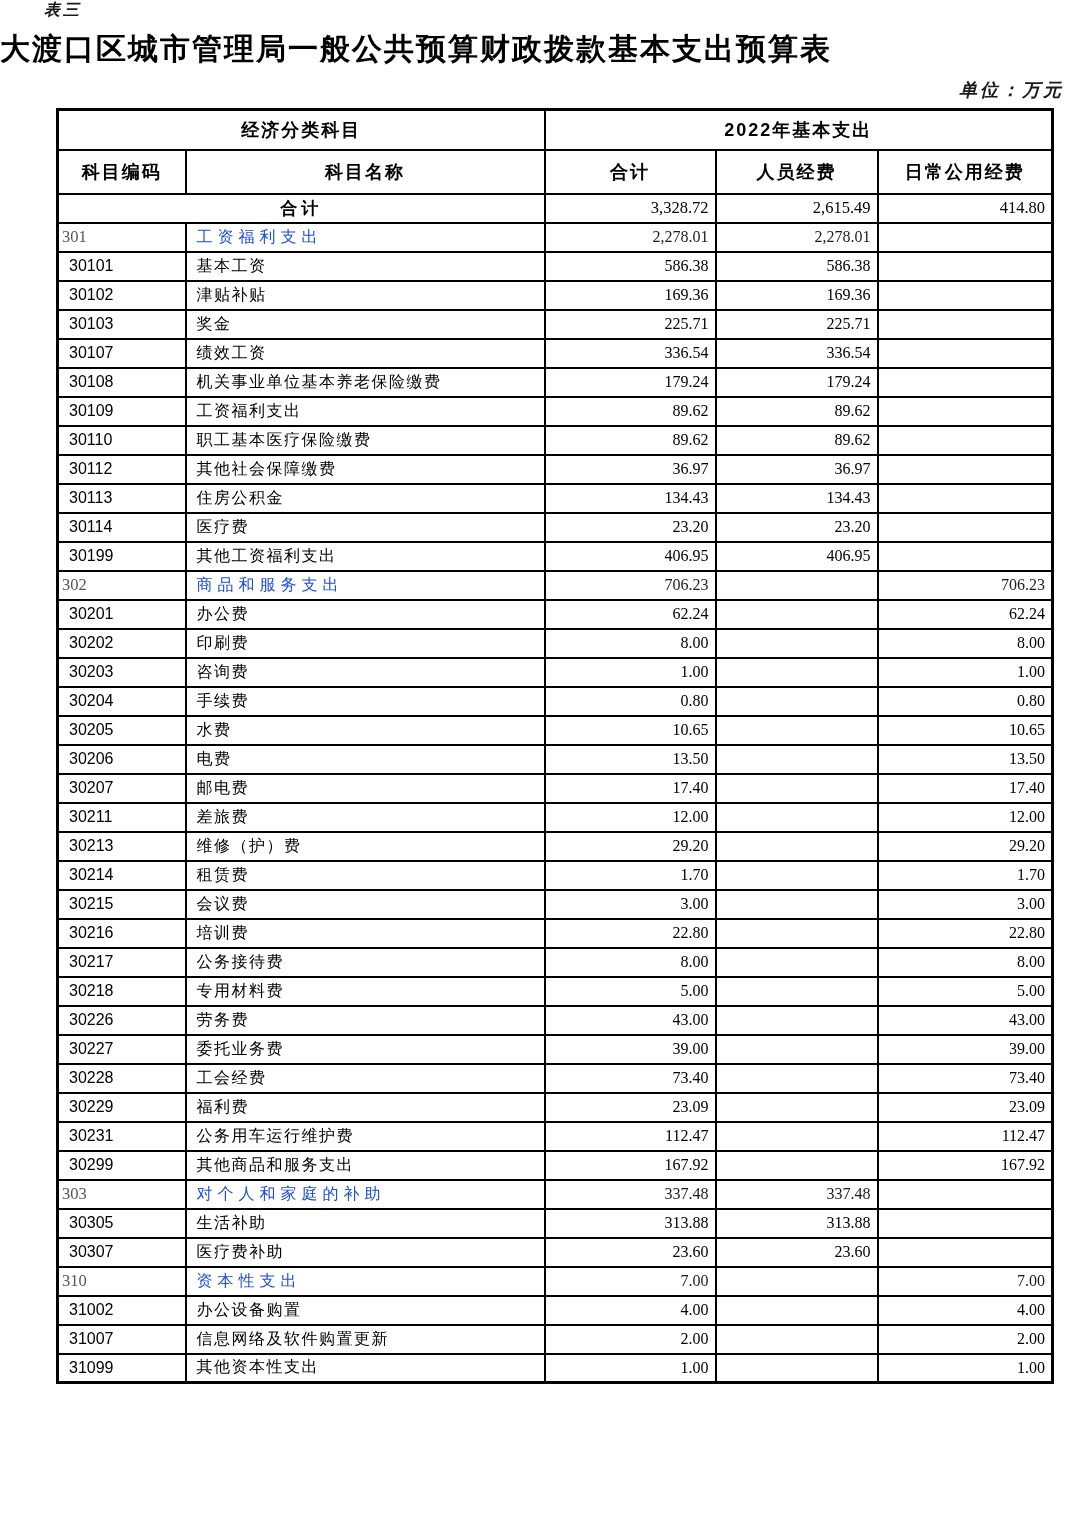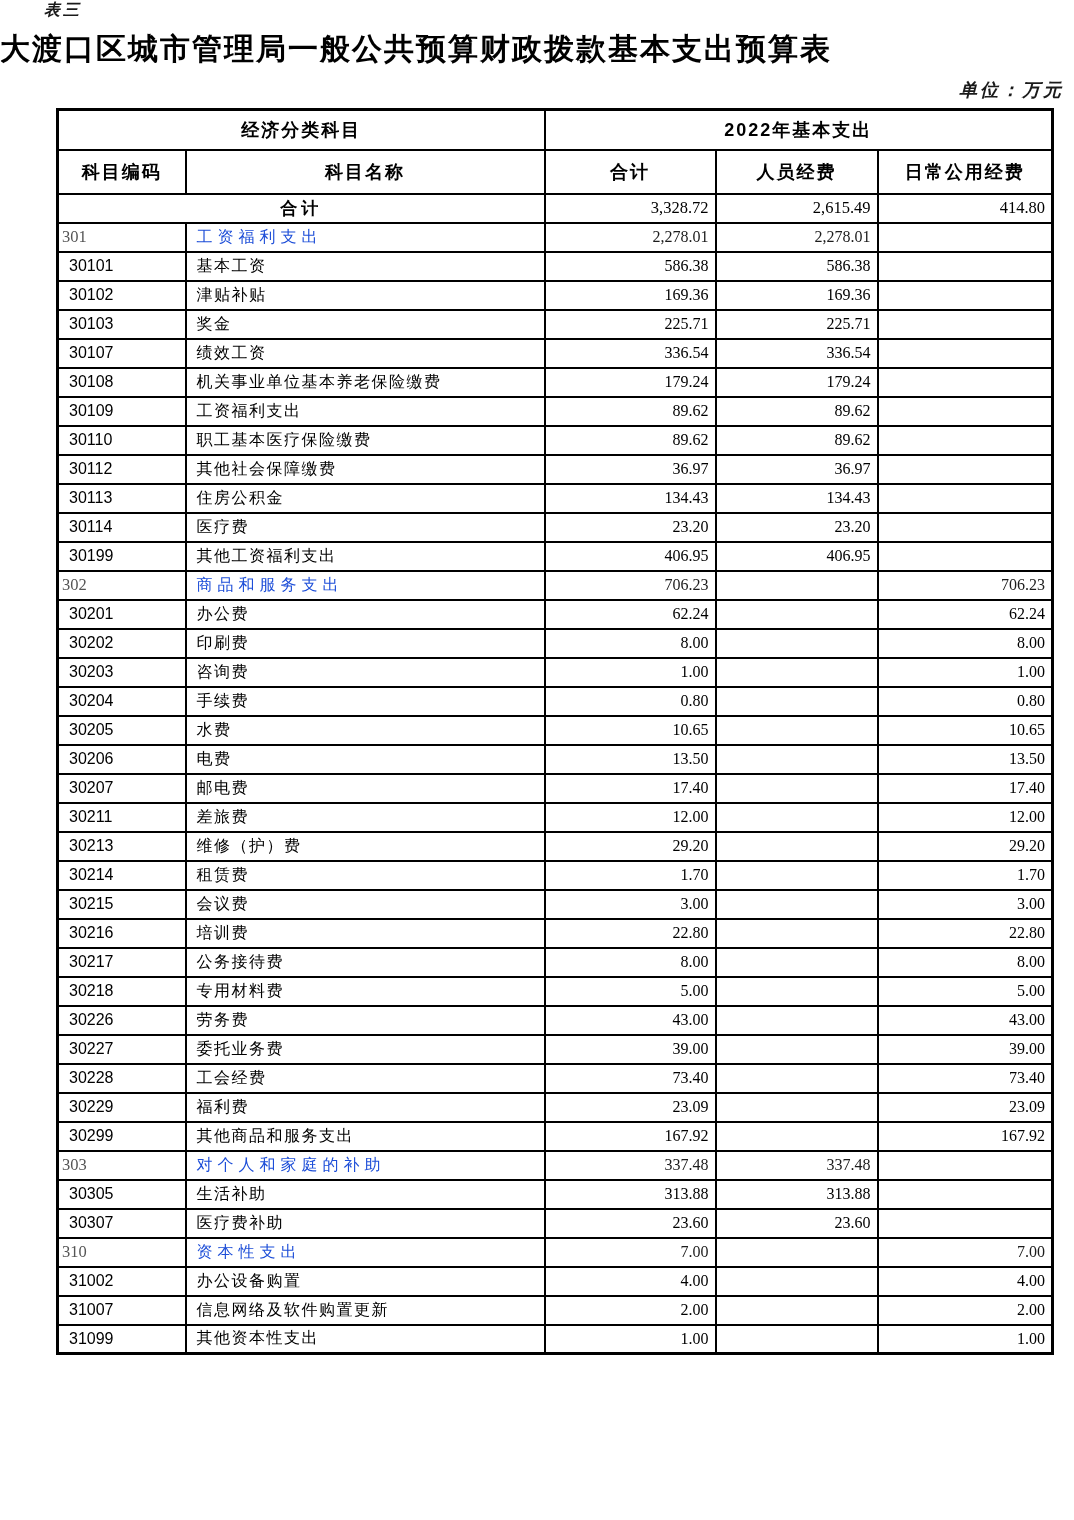--- a/index.html
+++ b/index.html
@@ -359,20 +359,27 @@
       <td class="num">73.40</td>
     </tr>
         <tr class="item child">
       <td class="code">30229</td>
       <td class="name">福利费</td>
       <td class="num">23.09</td>
       <td class="num"></td>
       <td class="num">23.09</td>
     </tr>
         <tr class="item child">
+      <td class="code">30231</td>
+      <td class="name">公务用车运行维护费</td>
+      <td class="num">112.47</td>
+      <td class="num"></td>
+      <td class="num">112.47</td>
+    </tr>
+        <tr class="item child">
       <td class="code">30299</td>
       <td class="name">其他商品和服务支出</td>
       <td class="num">167.92</td>
       <td class="num"></td>
       <td class="num">167.92</td>
     </tr>
         <tr class="item parent">
       <td class="code">303</td>
       <td class="name">对个人和家庭的补助</td>
       <td class="num">337.48</td>

